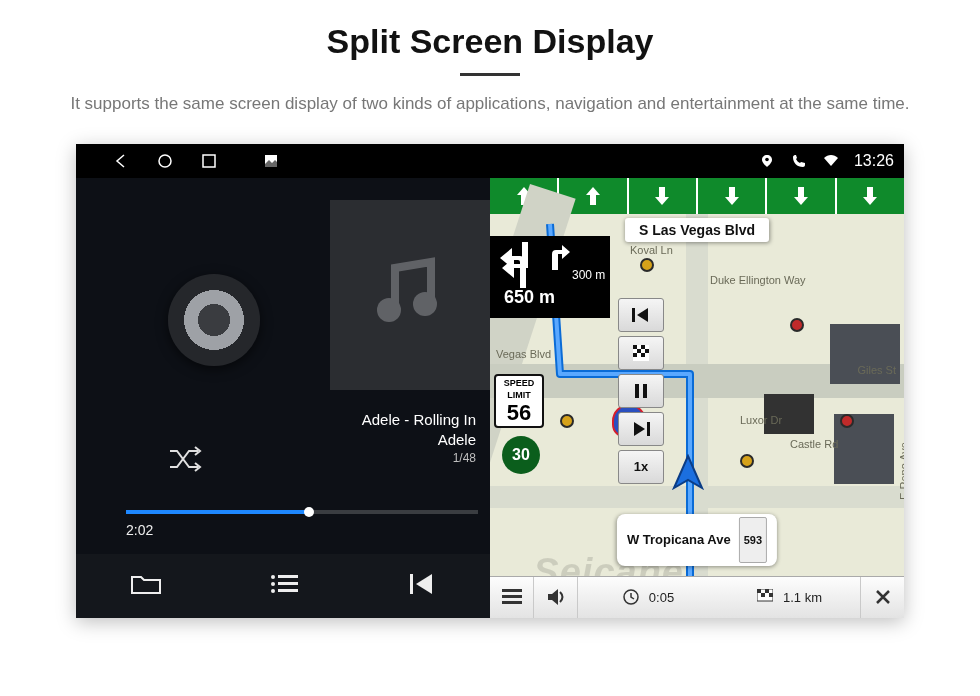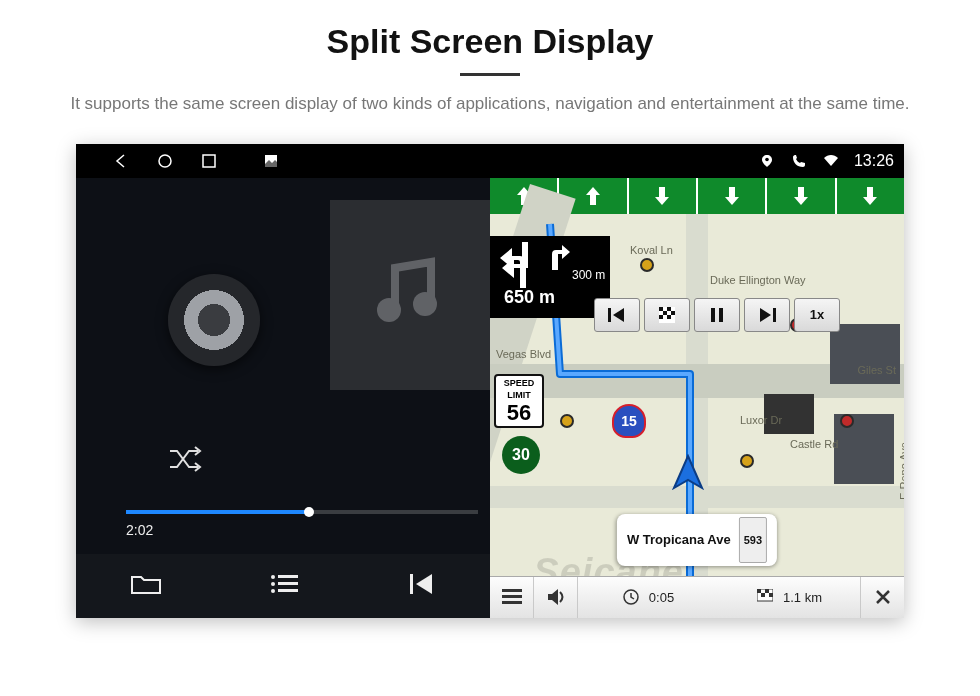--- a/index.html
+++ b/index.html
@@ -84,21 +84,21 @@
   .turn-box {
     position: absolute; top: 58px; left: 0; width: 120px; height: 82px;
     background: #000; color: #fff; z-index: 5;
   }
   .turn-box .big { position:absolute; left:10px; top:6px; }
   .turn-box .small { position:absolute; left:56px; top:6px; }
   .turn-box .dist-small { position:absolute; left:82px; top:32px; font-size:12px; }
   .turn-box .dist-big { position:absolute; left:14px; bottom:10px; font-size:18px; font-weight:600; }
 
   .media-controls {
-    position: absolute; top: 120px; left: 104px; display: flex; gap: 4px; z-index: 6;
+    position: absolute; top: 120px; left: 128px; display: flex; gap: 4px; z-index: 6; flex-direction: column;
   }
   .media-btn {
     width: 46px; height: 34px; background: linear-gradient(#f5f5f5,#d9d9d9);
     border: 1px solid #888; border-radius: 3px; display: flex; align-items: center; justify-content: center;
     font-size: 13px; font-weight: 600; color: #111;
   }
 
   .speed-box {
     position: absolute; top: 196px; left: 4px; width: 50px; height: 54px;
     background: #fff; border: 2px solid #111; border-radius: 4px; text-align: center; z-index:5;
@@ -207,20 +207,25 @@
     <div class="pane-left">
       <div class="album-box">
         <svg width="90" height="90" viewBox="0 0 90 90">
           <path d="M30 58 V18 L66 12 V52" fill="none" stroke="#8d8f93" stroke-width="8"></path>
           <circle cx="24" cy="60" r="12" fill="#8d8f93"></circle>
           <circle cx="60" cy="54" r="12" fill="#8d8f93"></circle>
         </svg>
       </div>
       <div class="disc"></div>
 
+      <div class="track-meta">
+        <div>Adele - Rolling In</div>
+        <div>Adele</div>
+        <div class="sub">1/48</div>
+      </div>
 
       <span class="shuffle">
         <svg width="34" height="26" viewBox="0 0 34 26">
             <path d="M2 5 H9 L21 21 H30 M2 21 H9 L21 5 H30 M27 1 L32 5 L27 9 M27 17 L32 21 L27 25" fill="none" stroke="#e0e0e0" stroke-width="2"></path>
           </svg>
       </span>
 
       <div class="progress">
         <div class="fill"></div>
           <div class="knob"></div>
@@ -307,20 +312,21 @@
         <div class="label" style="left:250px; top:200px;">Luxor Dr</div>
         <div class="label" style="left:300px; top:224px;">Castle Rd</div>
         <div class="label" style="right:6px; top:228px; transform:rotate(-90deg); transform-origin:right top;">E Reno Ave</div>
 
         <svg style="position:absolute; inset:0;" width="100%" height="100%">
           <path d="M 200 400 L 200 160 L 70 160 L 60 10" fill="none" stroke="#0a6bd6" stroke-width="8" stroke-linejoin="round"></path>
           <path d="M 200 400 L 200 160 L 70 160 L 60 10" fill="none" stroke="#5aa8ff" stroke-width="4" stroke-linejoin="round"></path>
         </svg>
       </div>
 
+      <div class="street-sign">S Las Vegas Blvd</div>
 
       <div class="turn-box">
         <span class="big">
           <svg width="44" height="48" viewBox="0 0 44 48">
               <path d="M28 48 V22 H14 L14 12 L2 22 L14 32 V26 H22 V48 Z" fill="#fff" transform="scale(1,-1) translate(0,-48)"></path>
               <path d="M26 46 V20 Q26 14 20 14 H12 V6 L0 16 L12 26 V18 H18 Q20 18 20 20 V46 Z" fill="#fff"></path>
             </svg>
         </span>
         <span class="small">
           <svg width="24" height="28" viewBox="0 0 24 28">

